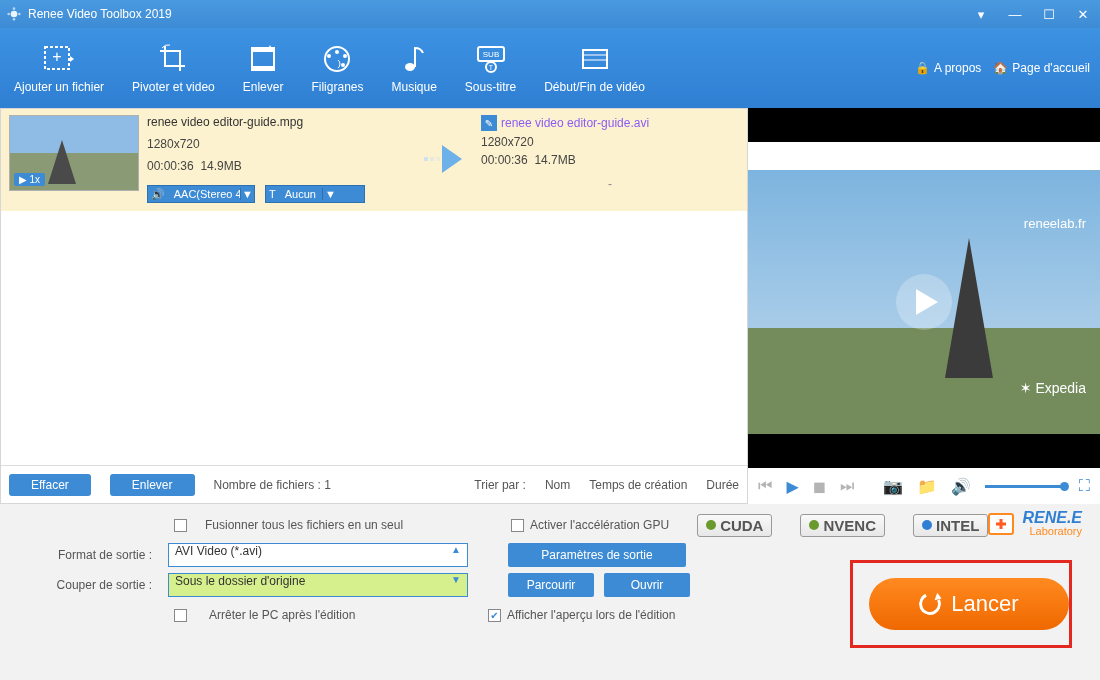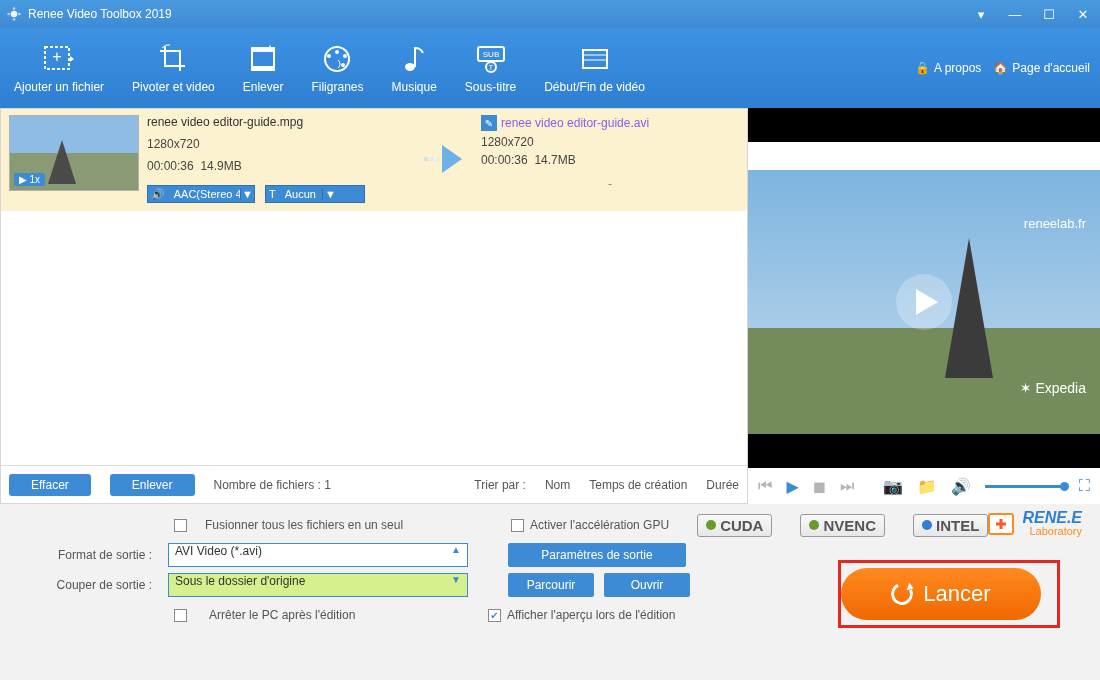--- a/index.html
+++ b/index.html
@@ -69,21 +69,21 @@
 .cb { width:13px; height:13px; border:1px solid #888; background:#fff; display:inline-flex; align-items:center; justify-content:center; font-size:10px; color:#3d8bd4; }
 .hwchip { display:inline-flex; align-items:center; border:1px solid #999; border-radius:3px; background:linear-gradient(#f9f9f9,#e7e7e7); padding:2px 8px; font-size:15px; gap:4px; font-family: monospace; font-weight:bold; color:#555; margin-left:4px;}
 .hwchip .dot{width:10px;height:10px;border-radius:50%;}
 
 .lbl { width: 144px; text-align: right; padding-right: 6px; }
 .combo { width: 300px; height: 24px; border: 1px solid #3d8bd4; background: #fff; display: flex; padding: 0 6px; font-size: 12px; color: #333; justify-content: space-between; }
 .combo .car { color:#3d8bd4; font-size:10px;}
 .btn-out { background:#3d8bd4; color:#fff; font-size:12px; height:24px; width:178px; display:flex; align-items:center; justify-content:center; border-radius:2px;}
 .btn-half { width: 86px; }
 
-.launch-wrap { position:absolute; right:40px; top:56px; width:222px; height:68px; border:3px solid #e2281f; display:flex; align-items:center; justify-content:flex-start;}
+.launch-wrap { position:absolute; right:28px; top:56px; width:222px; height:88px; border:3px solid #e2281f; display:flex; align-items:center; justify-content:flex-end;}
 .launch { width: 200px; height: 52px; background: linear-gradient(#ff8a1f,#ef6800); border-radius: 26px; display:flex; align-items:center; justify-content:center; color:#fff; font-size:22px; gap:10px;}
 .launch .ri { width:22px;height:22px; border:3px solid #fff; border-radius:50%; border-top-color:transparent; transform:rotate(20deg); position:relative;}
 .launch .ri::after{content:"";position:absolute;top:-5px;right:-1px;width:0;height:0;border-top:4px solid transparent;border-bottom:4px solid transparent;border-left:6px solid #fff;}
 
 .brand-logo { position:absolute; right:18px; top:4px; display:flex; align-items:center; gap:6px; font-size:13px;}
 .brand-logo .txt {display:flex;flex-direction:column; line-height:1;align-items:flex-end;}
 .brand-logo .txt .t1{color:#2f7fd3;font-weight:bold;font-style:italic;font-size:16px;}
 .brand-logo .txt .t2{color:#ff8a1f;font-size:11px;}
 
 .yellow { background: #d6f08d; }

